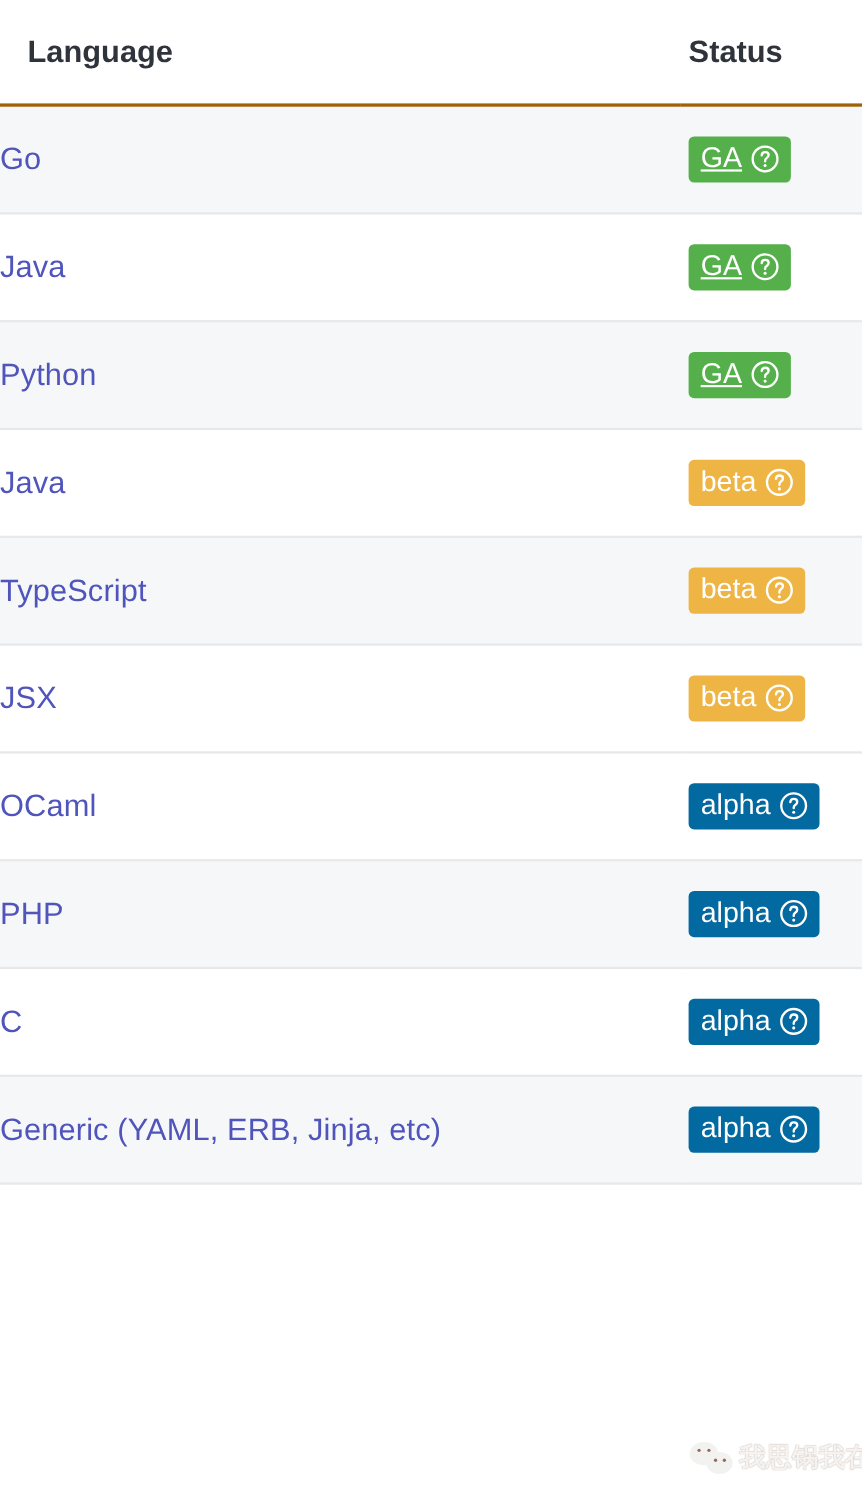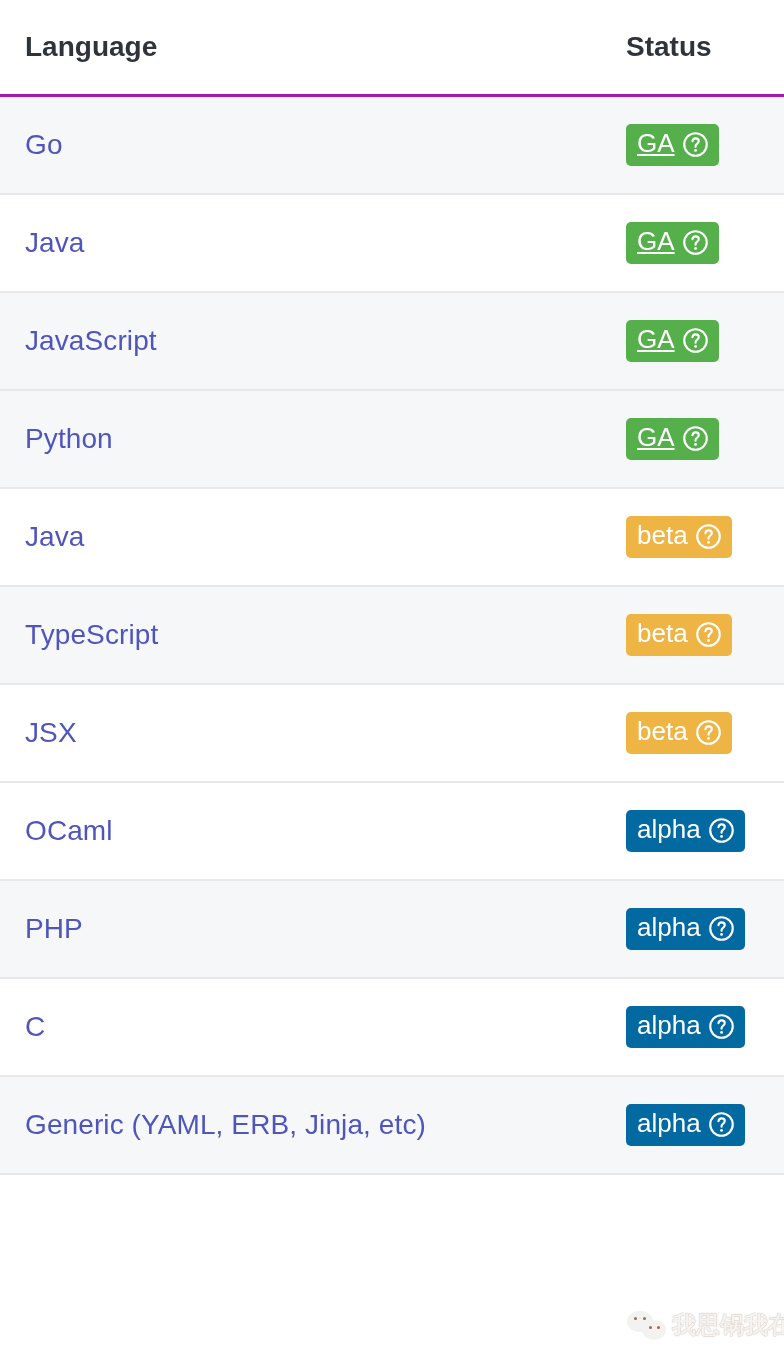--- a/index.html
+++ b/index.html
@@ -35,42 +35,41 @@
 
   thead th {
     text-align: left;
     font-size: 28px;
     font-weight: bold;
     color: #2f343c;
     padding: 0;
     height: 94px;
     vertical-align: middle;
     background: #ffffff;
-    border-bottom: 3px solid #a21caf;
+    border-bottom: 3px solid #a16207;
     margin-left: 21px;
   }
   thead th.h-language { padding-left: 25px; }
   thead th.h-status   { padding-left: 7px; }
 
   tbody tr {
     height: 98px;
   }
   tbody tr.shaded td {
     background: #f5f7f9;
   }
   tbody tr.plain td {
     background: #ffffff;
   }
   tbody td {
     padding: 0;
     vertical-align: middle;
     border-bottom: 2px solid #e6e8ea;
   }
   tbody td.cell-language {
-    padding-left: 25px;
   }
   tbody td.cell-status {
     padding-left: 7px;
   }
 
   .lang-link {
     color: #5055bb;
     font-size: 28px;
     font-weight: normal;
     text-decoration: none;
@@ -191,33 +190,20 @@
               <span class="help-icon">
                 <svg viewBox="0 0 24 24">
                   <circle cx="12" cy="12" r="10" fill="none" stroke="#ffffff" stroke-width="1.9"></circle>
                   <path d="M9.3 9.1c0.15-1.6 1.3-2.6 2.85-2.6 1.6 0 2.75 1 2.75 2.4 0 1.1-0.55 1.75-1.6 2.45-0.95 0.65-1.25 1.1-1.25 2.05v0.5" fill="none" stroke="#ffffff" stroke-width="1.9" stroke-linecap="round"></path>
                   <circle cx="12.05" cy="17.3" r="1.25" fill="#ffffff"></circle>
                 </svg>
               </span>
             </span></td>
         </tr>
         <tr class="shaded">
-          <td class="cell-language"><a class="lang-link" href="#">JavaScript</a></td>
-          <td class="cell-status"><span class="badge badge-ga">
-              <span class="badge-text">GA</span>
-              <span class="help-icon">
-                <svg viewBox="0 0 24 24">
-                  <circle cx="12" cy="12" r="10" fill="none" stroke="#ffffff" stroke-width="1.9"></circle>
-                  <path d="M9.3 9.1c0.15-1.6 1.3-2.6 2.85-2.6 1.6 0 2.75 1 2.75 2.4 0 1.1-0.55 1.75-1.6 2.45-0.95 0.65-1.25 1.1-1.25 2.05v0.5" fill="none" stroke="#ffffff" stroke-width="1.9" stroke-linecap="round"></path>
-                  <circle cx="12.05" cy="17.3" r="1.25" fill="#ffffff"></circle>
-                </svg>
-              </span>
-            </span></td>
-        </tr>
-        <tr class="shaded">
           <td class="cell-language"><a class="lang-link" href="#">Python</a></td>
           <td class="cell-status"><span class="badge badge-ga">
               <span class="badge-text">GA</span>
               <span class="help-icon">
                 <svg viewBox="0 0 24 24">
                   <circle cx="12" cy="12" r="10" fill="none" stroke="#ffffff" stroke-width="1.9"></circle>
                   <path d="M9.3 9.1c0.15-1.6 1.3-2.6 2.85-2.6 1.6 0 2.75 1 2.75 2.4 0 1.1-0.55 1.75-1.6 2.45-0.95 0.65-1.25 1.1-1.25 2.05v0.5" fill="none" stroke="#ffffff" stroke-width="1.9" stroke-linecap="round"></path>
                   <circle cx="12.05" cy="17.3" r="1.25" fill="#ffffff"></circle>
                 </svg>
               </span>

